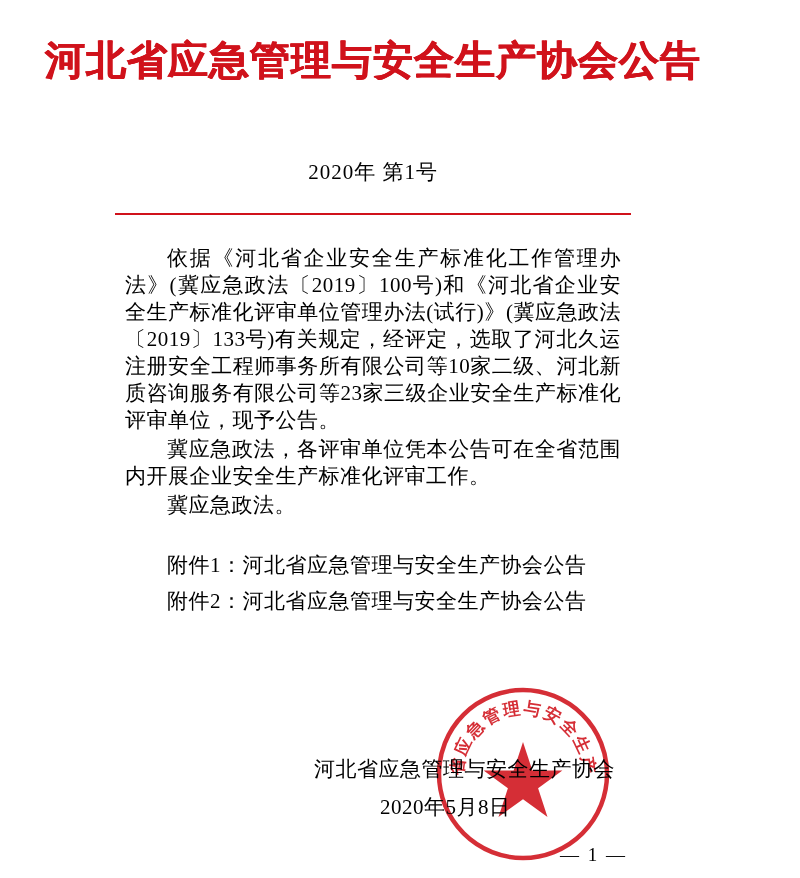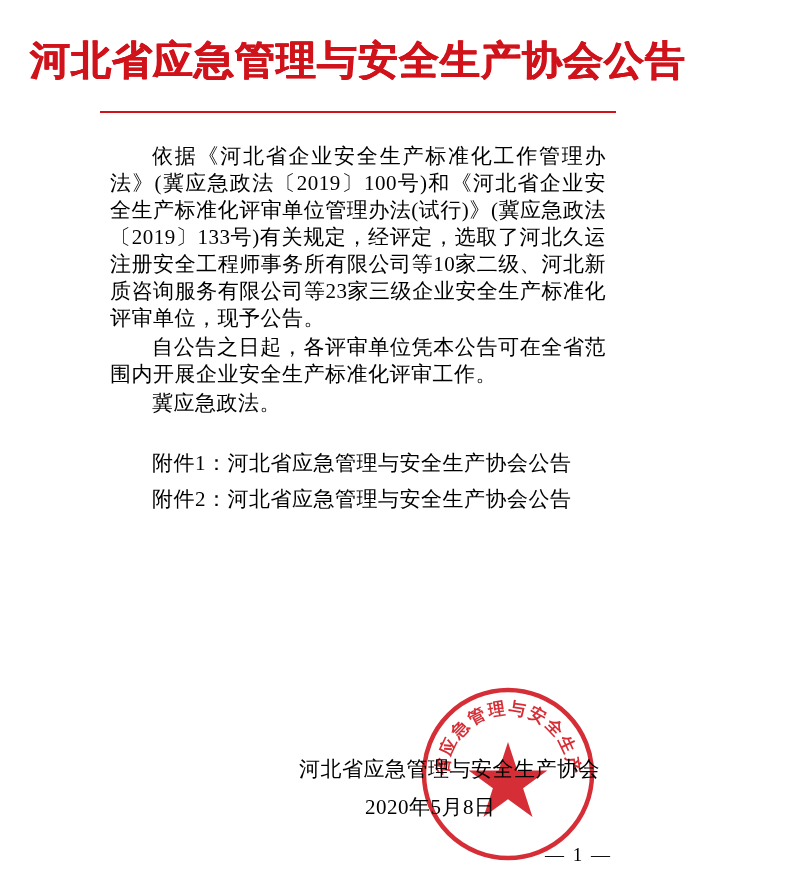--- a/index.html
+++ b/index.html
@@ -14,20 +14,21 @@
     font-family: "Liberation Serif", "DejaVu Serif", serif;
     color: #000;
     overflow: hidden;
   }
 
   .page {
     position: relative;
     width: 716px;
     height: 878px;
     box-sizing: border-box;
+    margin-left: 15px;
   }
 
   
   .doc-title {
     text-align: center;
     color: #d0121b;
     font-weight: bold;
     font-size: 40px;
     letter-spacing: 1px;
     line-height: 1.2;
@@ -110,26 +111,27 @@
     letter-spacing: 2px;
   }
 </style>
 </head>
 <body>
 
 <div class="page">
 
   <div class="doc-title">河北省应急管理与安全生产协会公告</div>
 
+  <div class="doc-number">2020年 第1号</div>
 
   <div class="red-rule"></div>
 
   <div class="body-text">
     <p class="para">依据《河北省企业安全生产标准化工作管理办法》(冀应急政法〔2019〕100号)和《河北省企业安全生产标准化评审单位管理办法(试行)》(冀应急政法〔2019〕133号)有关规定，经评定，选取了河北久运注册安全工程师事务所有限公司等10家二级、河北新质咨询服务有限公司等23家三级企业安全生产标准化评审单位，现予公告。</p>
-    <p class="para">自公告之日起，各评审单位凭本公告可在全省范围内开展企业安全生产标准化评审工作。</p>
+    <p class="para">冀应急政法，各评审单位凭本公告可在全省范围内开展企业安全生产标准化评审工作。</p>
     <p class="para">冀应急政法。</p>
   </div>
 
   <div class="attachments">
     <div class="attach-line">附件1：河北省应急管理与安全生产协会公告</div>
     <div class="attach-line">附件2：河北省应急管理与安全生产协会公告</div>
   </div>
 
   <div class="seal">
     <svg width="176" height="176" viewBox="0 0 176 176" aria-hidden="true">

